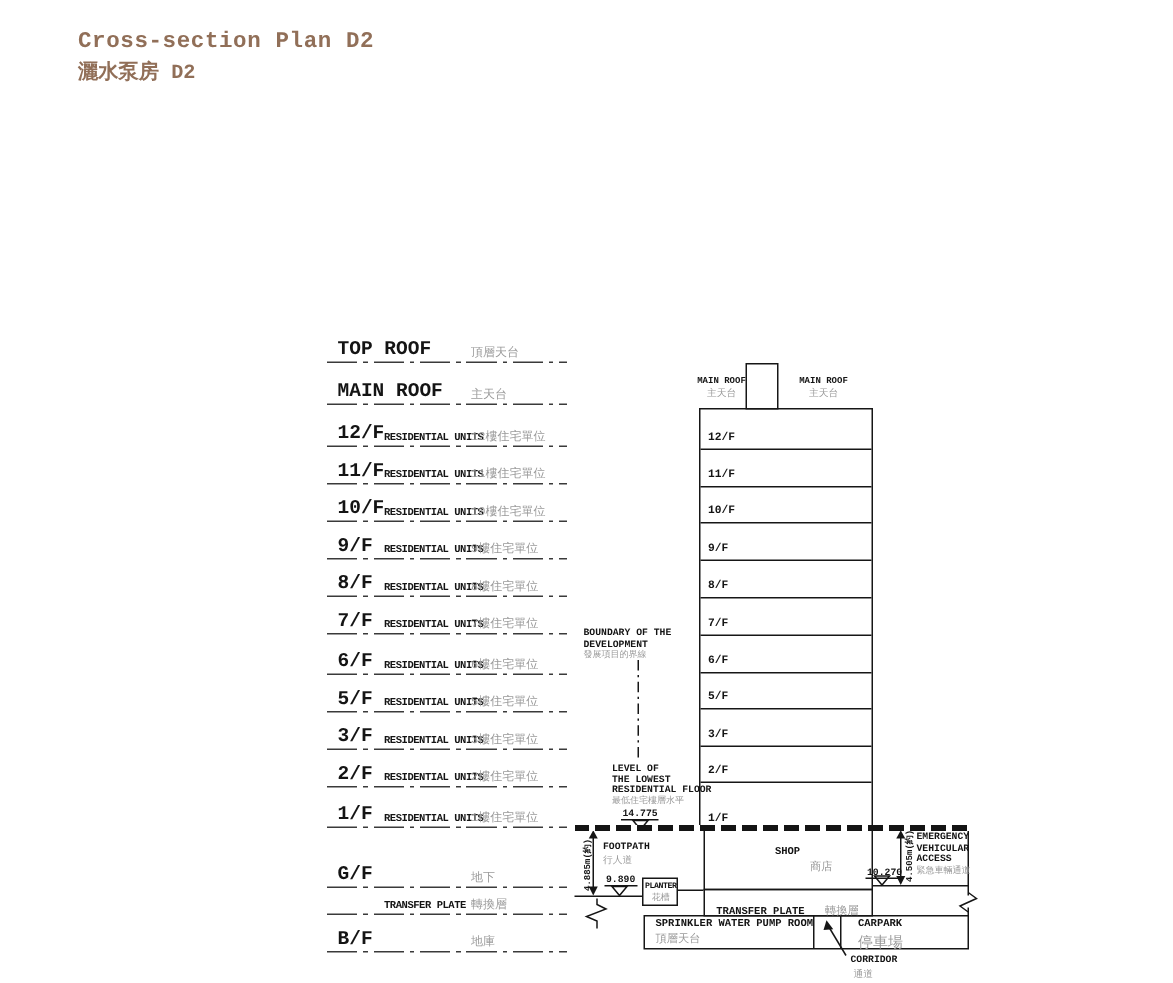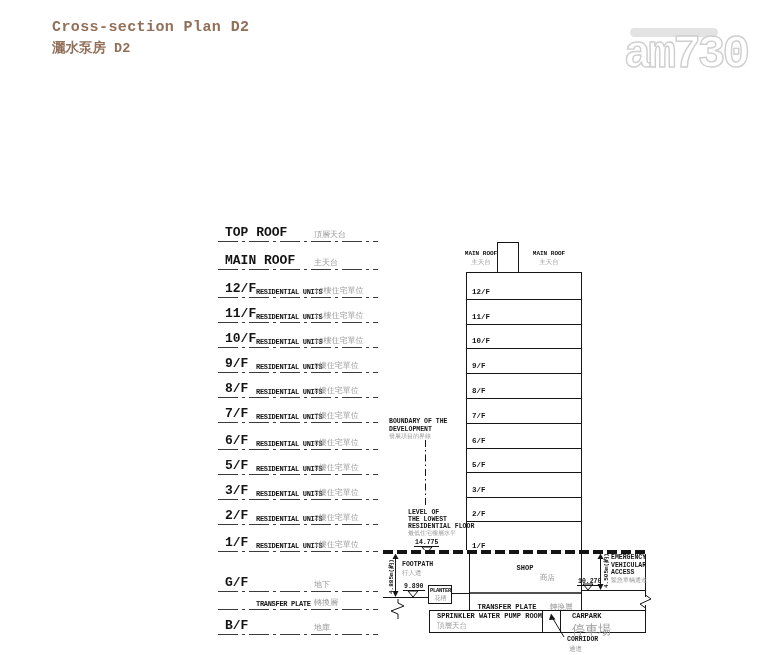--- a/index.html
+++ b/index.html
@@ -46,24 +46,20 @@
   svg{position:absolute;left:0;top:0;}
 </style>
 </head>
 <body>
 
 <div id="canvas">
 
   <div class="title-en">Cross-section Plan D2</div>
   <div class="title-zh">灑水泵房 D2</div>
 
-  <div class="logo">
-    <div class="logo-strip"></div>
-    <div class="logo-text">am730</div>
-  </div>
 
 
   <div id="legend-rows">
       <div class="lrow" style="top: 229px;">
         <span class="code">TOP ROOF</span>
         <span class="units"></span>
         <span class="zh">頂層天台</span>
         <span class="dash"></span>
       </div>
       <div class="lrow" style="top: 257px;">
@@ -265,21 +261,21 @@
   <div class="t b" style="left:495px;top:564px;width:60px;text-align:center;font-size:7px;">SHOP</div>
   <div class="t g" style="left:495px;top:573px;width:60px;text-align:right;font-size:7.5px;">商店</div>
   <div class="t" style="left:454px;top:596px;width:142px;text-align:center;">
     <span class="b" style="font-size:7px;">TRANSFER PLATE</span>
     <span class="g" style="font-size:7.5px;padding-left:4px;">轉換層</span>
   </div>
 
   <div class="t b" style="left:437px;top:612px;font-size:7px;">SPRINKLER WATER PUMP ROOM</div>
   <div class="t g" style="left:437px;top:621px;font-size:7.5px;">頂層天台</div>
   <div class="t b" style="left:572px;top:612px;font-size:7px;">CARPARK</div>
-  <div class="t g" style="left:572px;top:621px;font-size:13px;">停車場</div>
+  <div class="t g" style="left:572px;top:621px;font-size:10px;">停車場</div>
   <div class="t b" style="left:567px;top:636px;font-size:6.5px;">CORRIDOR</div>
   <div class="t g" style="left:569px;top:645px;font-size:6.5px;">通道</div>
 
   <div class="t b" style="left:611px;top:554px;font-size:6.5px;line-height:7.6px;">
     <div>EMERGENCY</div>
     <div>VEHICULAR</div>
     <div>ACCESS</div>
     <div class="g" style="font-size:6px;">緊急車輛通道</div>
   </div>
   <div class="t b" style="left:577px;top:578px;font-size:6.5px;">

